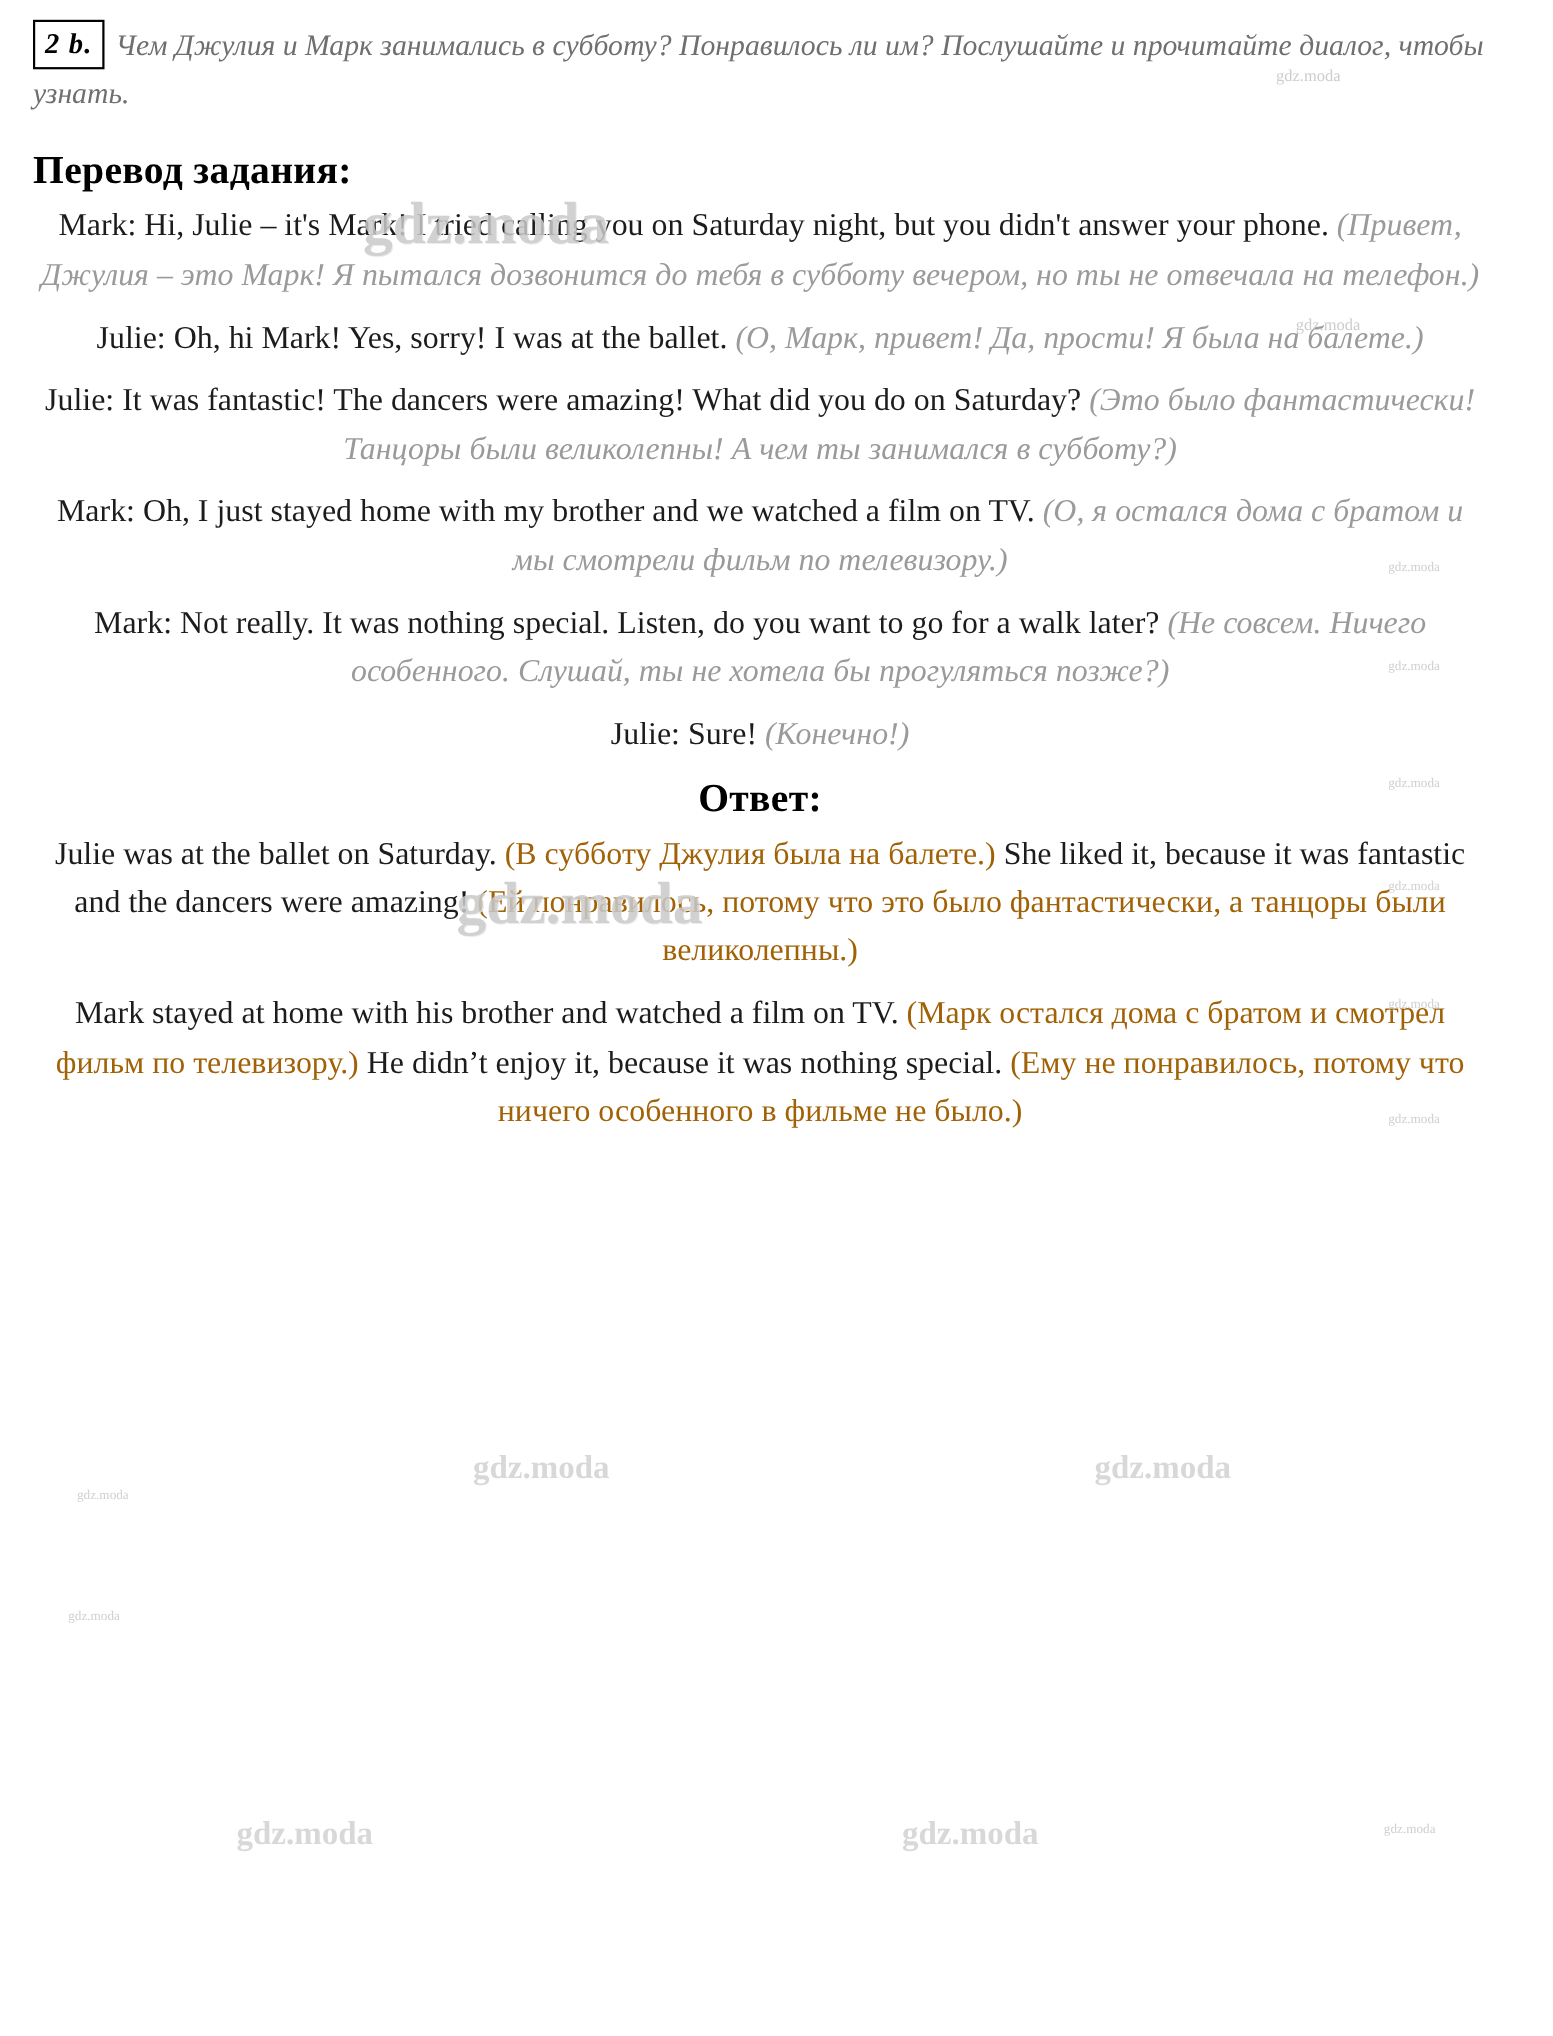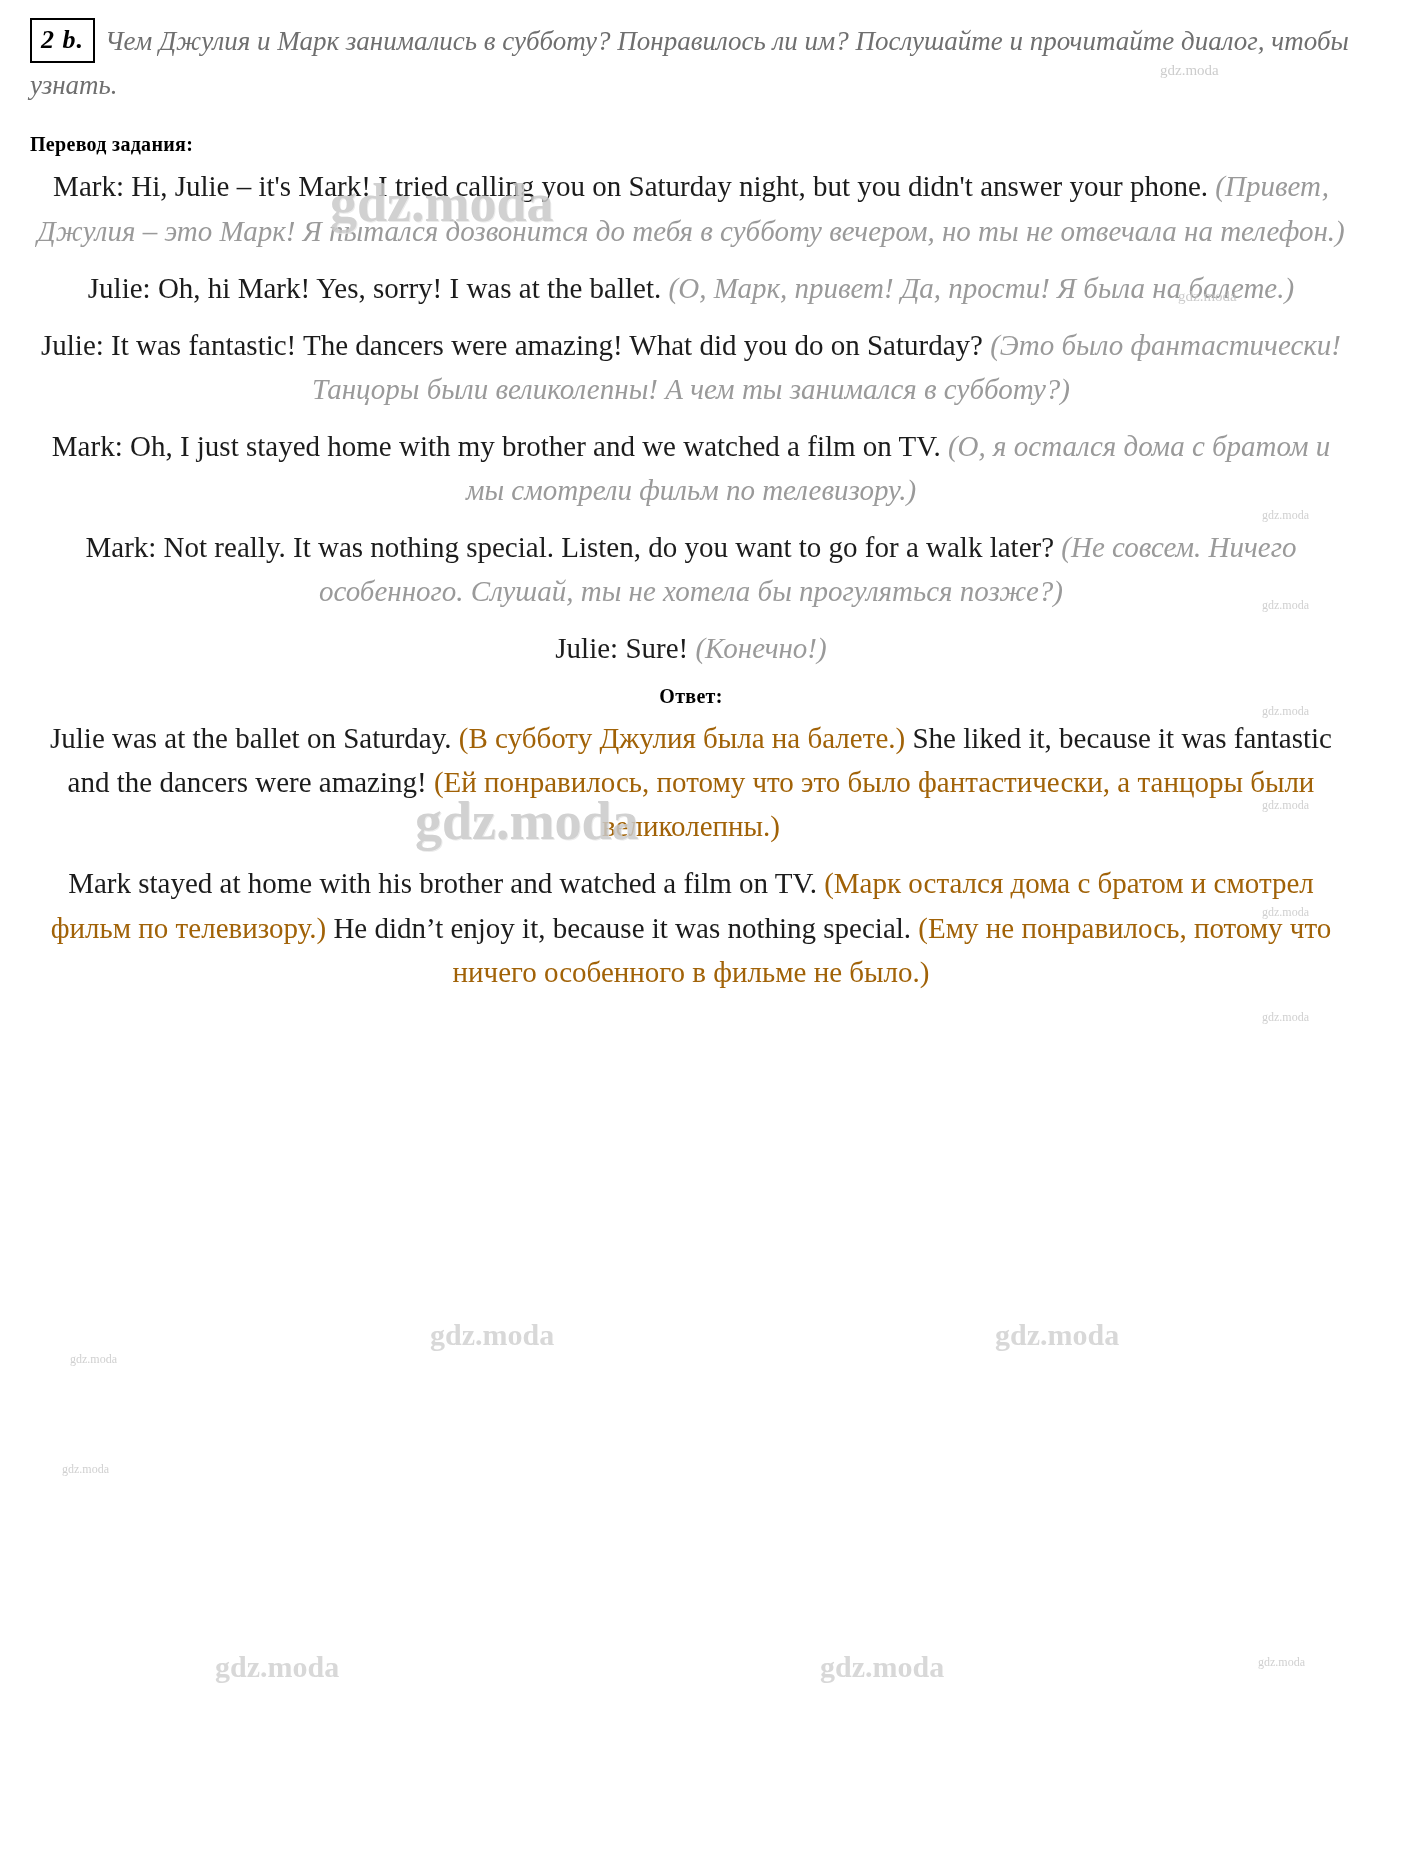--- a/index.html
+++ b/index.html
@@ -50,21 +50,21 @@
     vertical-align: 2px;
     letter-spacing: 1px;
   }
   .task-text {
     color: #6f6f6f;
   }
 
   
   .heading {
     font-weight: bold;
-    font-size: 20px;
+    font-size: 36px;
     color: #000;
     margin: 26px 0 8px 0;
     letter-spacing: 0.3px;
   }
   .heading.answer {
     margin-top: 15px;
     text-align: center;
   }
 
   

